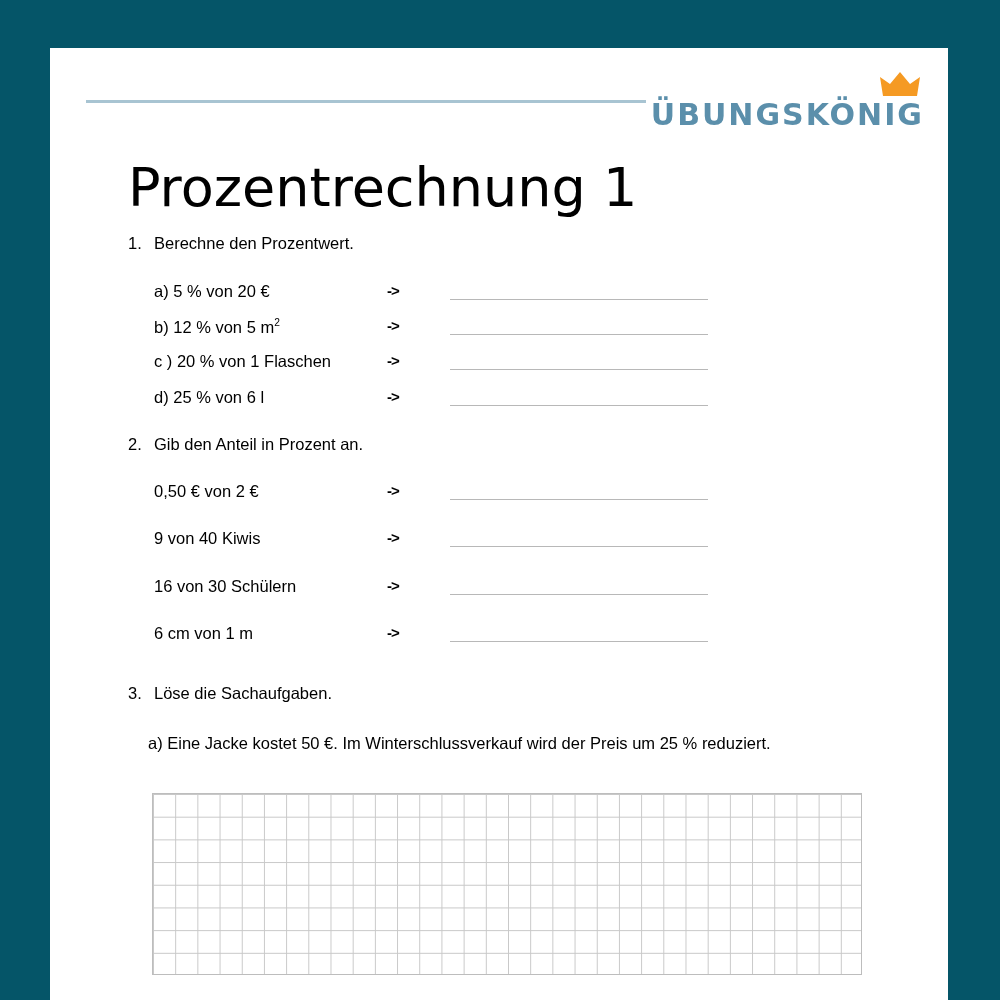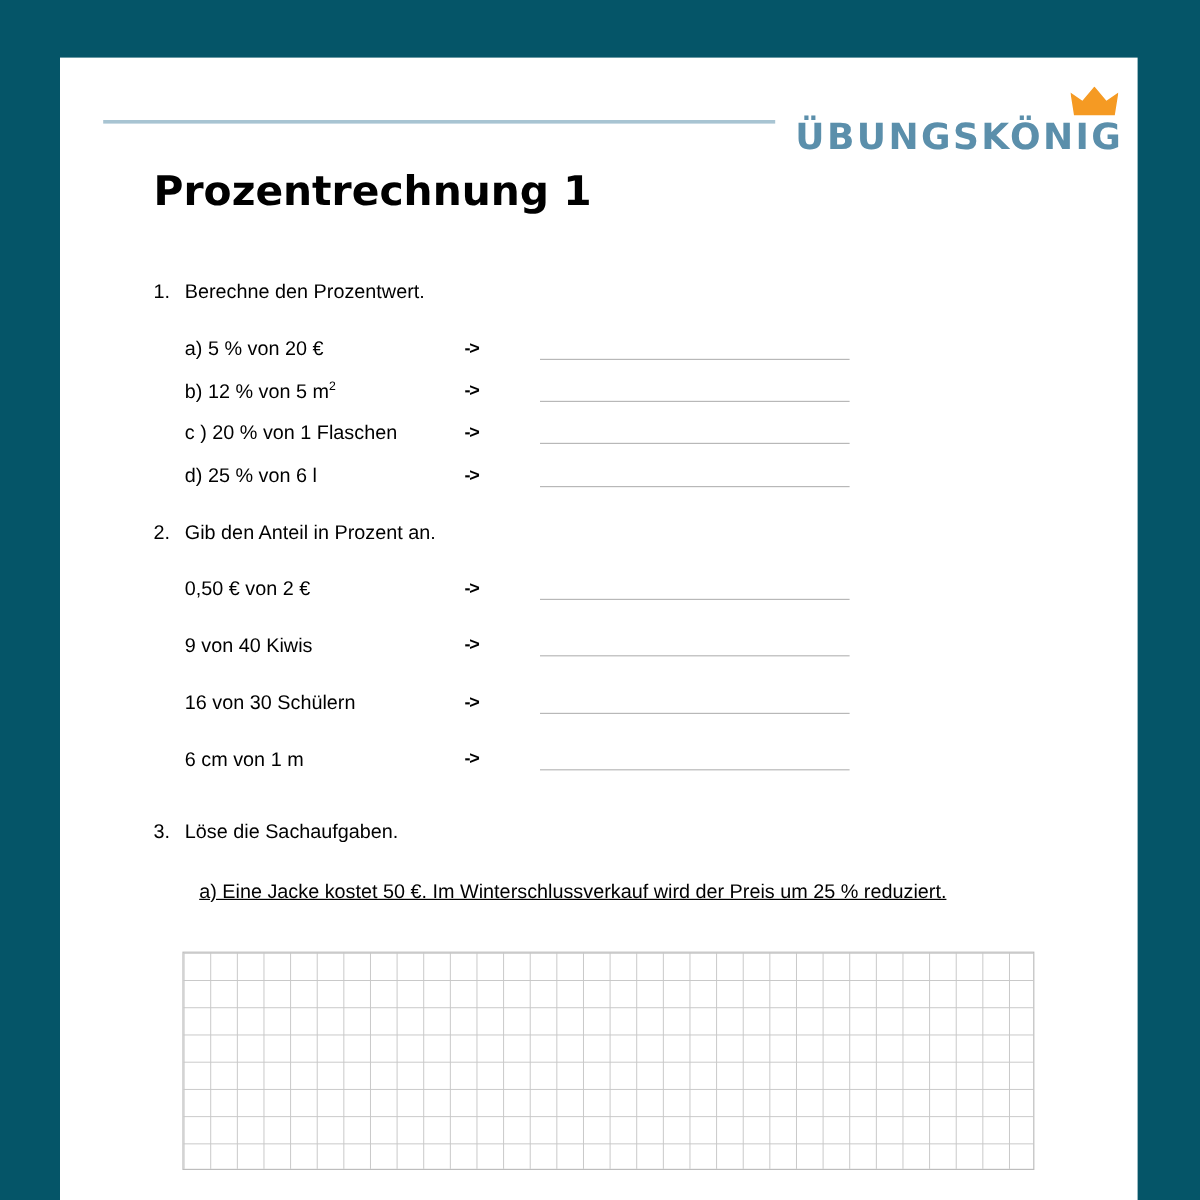--- a/index.html
+++ b/index.html
@@ -38,21 +38,21 @@
     position: absolute;
     left: 36px;
     top: 52px;
     width: 560px;
     height: 3px;
     background: #a8c4d2;
   }
 
   .logo {
     position: absolute;
-    right: 12px;
+    right: 24px;
     top: 26px;
     height: 56px;
     display: flex;
     align-items: flex-end;
   }
 
   .logo-text {
     font-family: "DejaVu Sans", sans-serif;
     font-size: 30px;
     font-weight: bold;
@@ -67,24 +67,24 @@
     right: 4px;
     top: -2px;
     width: 40px;
     height: 26px;
   }
 
   
   .title {
     position: absolute;
     left: 78px;
-    top: 92px;
+    top: 108px;
     font-family: "DejaVu Sans", sans-serif;
-    font-size: 34px;
-    font-weight: bold;
+    font-size: 54px;
+    font-weight: normal;
     color: #000000;
     letter-spacing: 0px;
     white-space: nowrap;
   }
 
   
   .exercise-head {
     position: absolute;
     display: flex;
     font-size: 16.5px;
@@ -227,19 +227,19 @@
     <span class="task-text">6 cm von 1 m</span>
     <span class="task-arrow">-&gt;</span>
     <span class="answer-line"></span>
   </div>
 
   <div class="exercise-head" style="left:78px; top:636px;">
     <span class="exercise-num">3.</span>
     <span class="exercise-label">Löse die Sachaufgaben.</span>
   </div>
 
-  <div class="para" style="left:116px; top:684px; width:760px;text-decoration:underline;">
+  <div class="para" style="left:98px; top:684px; width:760px;">
     <span>a) Eine Jacke kostet 50 €. Im Winterschlussverkauf wird der Preis um 25 % reduziert.</span><br>
   </div>
 
   <div class="grid"></div>
 
 </div>
 
 </body></html>

